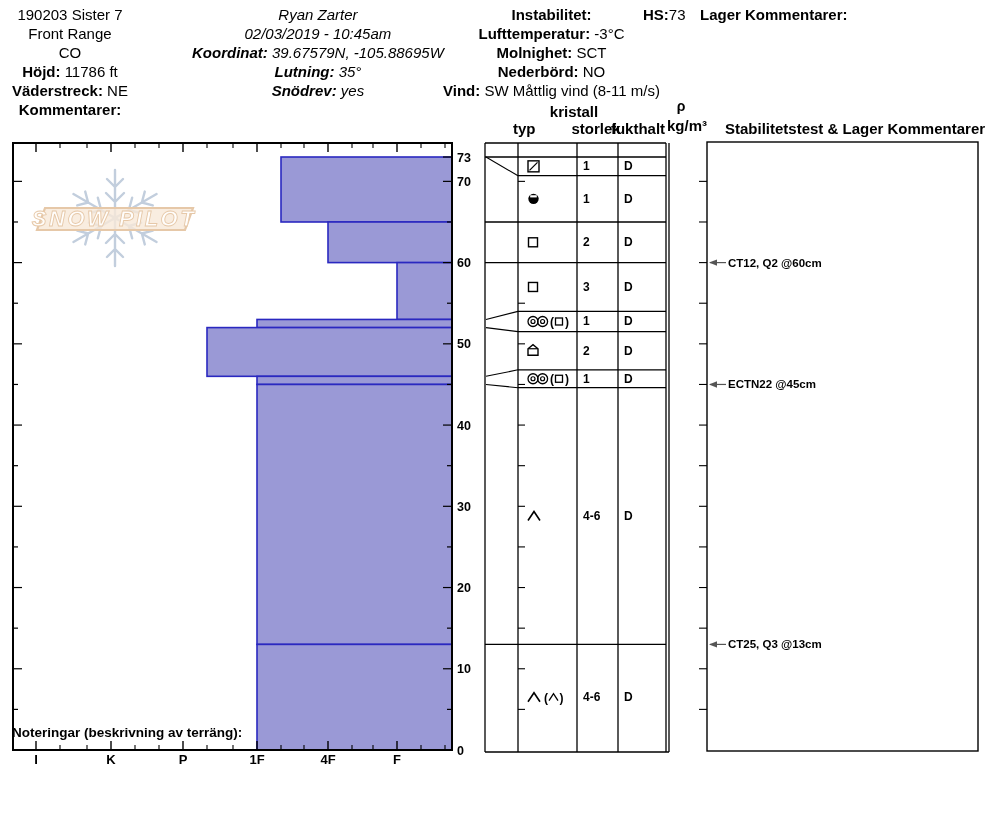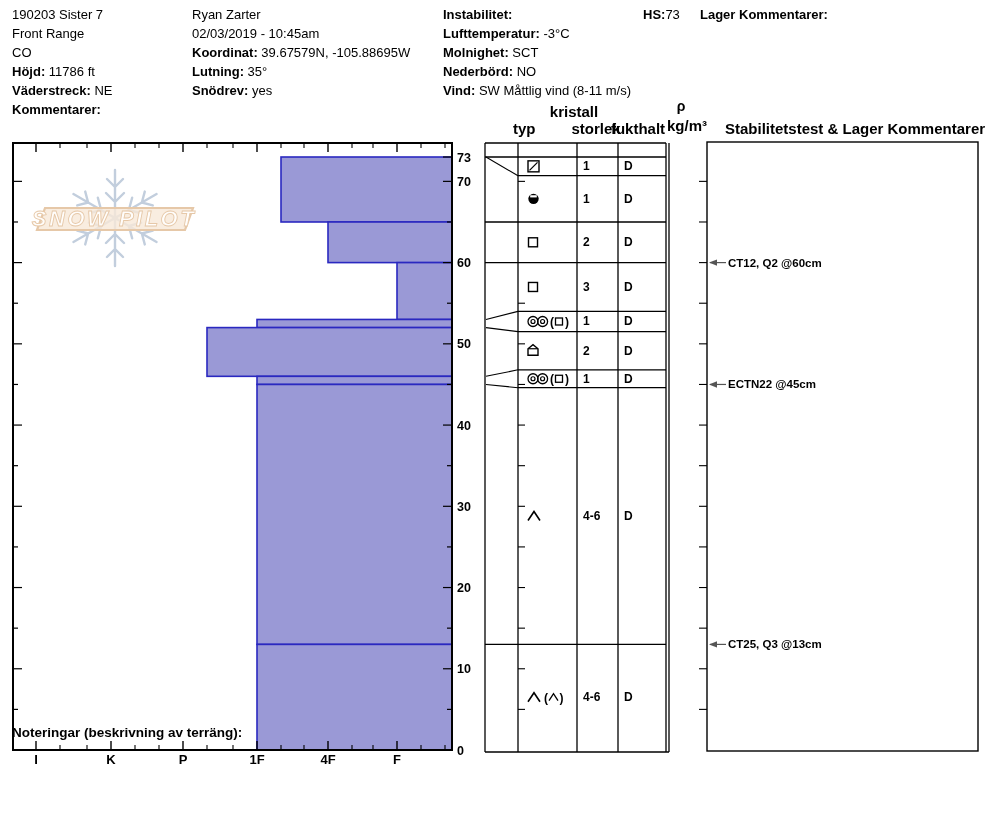--- a/index.html
+++ b/index.html
@@ -1,19 +1,19 @@
 <!DOCTYPE html>
 <html><head>
 <meta charset="utf-8">
 <style>
   html,body{margin:0;padding:0;background:#fff;}
   .page{position:relative;width:994px;height:840px;background:#fff;overflow:hidden;
         font-family:"Liberation Sans",sans-serif;color:#000;}
   .abs{position:absolute;white-space:nowrap;}
-  .hline{line-height:19px;font-size:13px;}
+  .hline{line-height:19px;font-size:15px;text-align:center;}
   .b{font-weight:bold;}
   .thead{font-size:15px;font-weight:bold;}
   .ctr{transform:translateX(-50%);}
   svg{position:absolute;left:0;top:0;}
   svg text{font-family:"Liberation Sans",sans-serif;}
 </style>
 </head>
 <body>
 <div class="page">
 
@@ -241,21 +241,21 @@
     </svg>
 
 <div class="abs" style="left:12px;top:5px;" id="hdr1">
       <div class="hline">190203 Sister 7</div>
       <div class="hline">Front Range</div>
       <div class="hline">CO</div>
       <div class="hline"><span class="b">Höjd: </span>11786 ft</div>
       <div class="hline"><span class="b">Väderstreck: </span>NE</div>
       <div class="hline"><span class="b">Kommentarer: </span></div>
     </div>
-<div class="abs" style="left:192px;top:5px;" id="hdr2">
+<div class="abs" style="left:192px;top:5px;font-style:italic;" id="hdr2">
       <div class="hline">Ryan Zarter</div>
       <div class="hline">02/03/2019 - 10:45am</div>
       <div class="hline"><span class="b">Koordinat: </span>39.67579N, -105.88695W</div>
       <div class="hline"><span class="b">Lutning: </span>35°</div>
       <div class="hline"><span class="b">Snödrev: </span>yes</div>
     </div>
 <div class="abs" style="left:443px;top:5px;" id="hdr3">
       <div class="hline"><span class="b">Instabilitet: </span></div>
       <div class="hline"><span class="b">Lufttemperatur: </span>-3°C</div>
       <div class="hline"><span class="b">Molnighet: </span>SCT</div>

